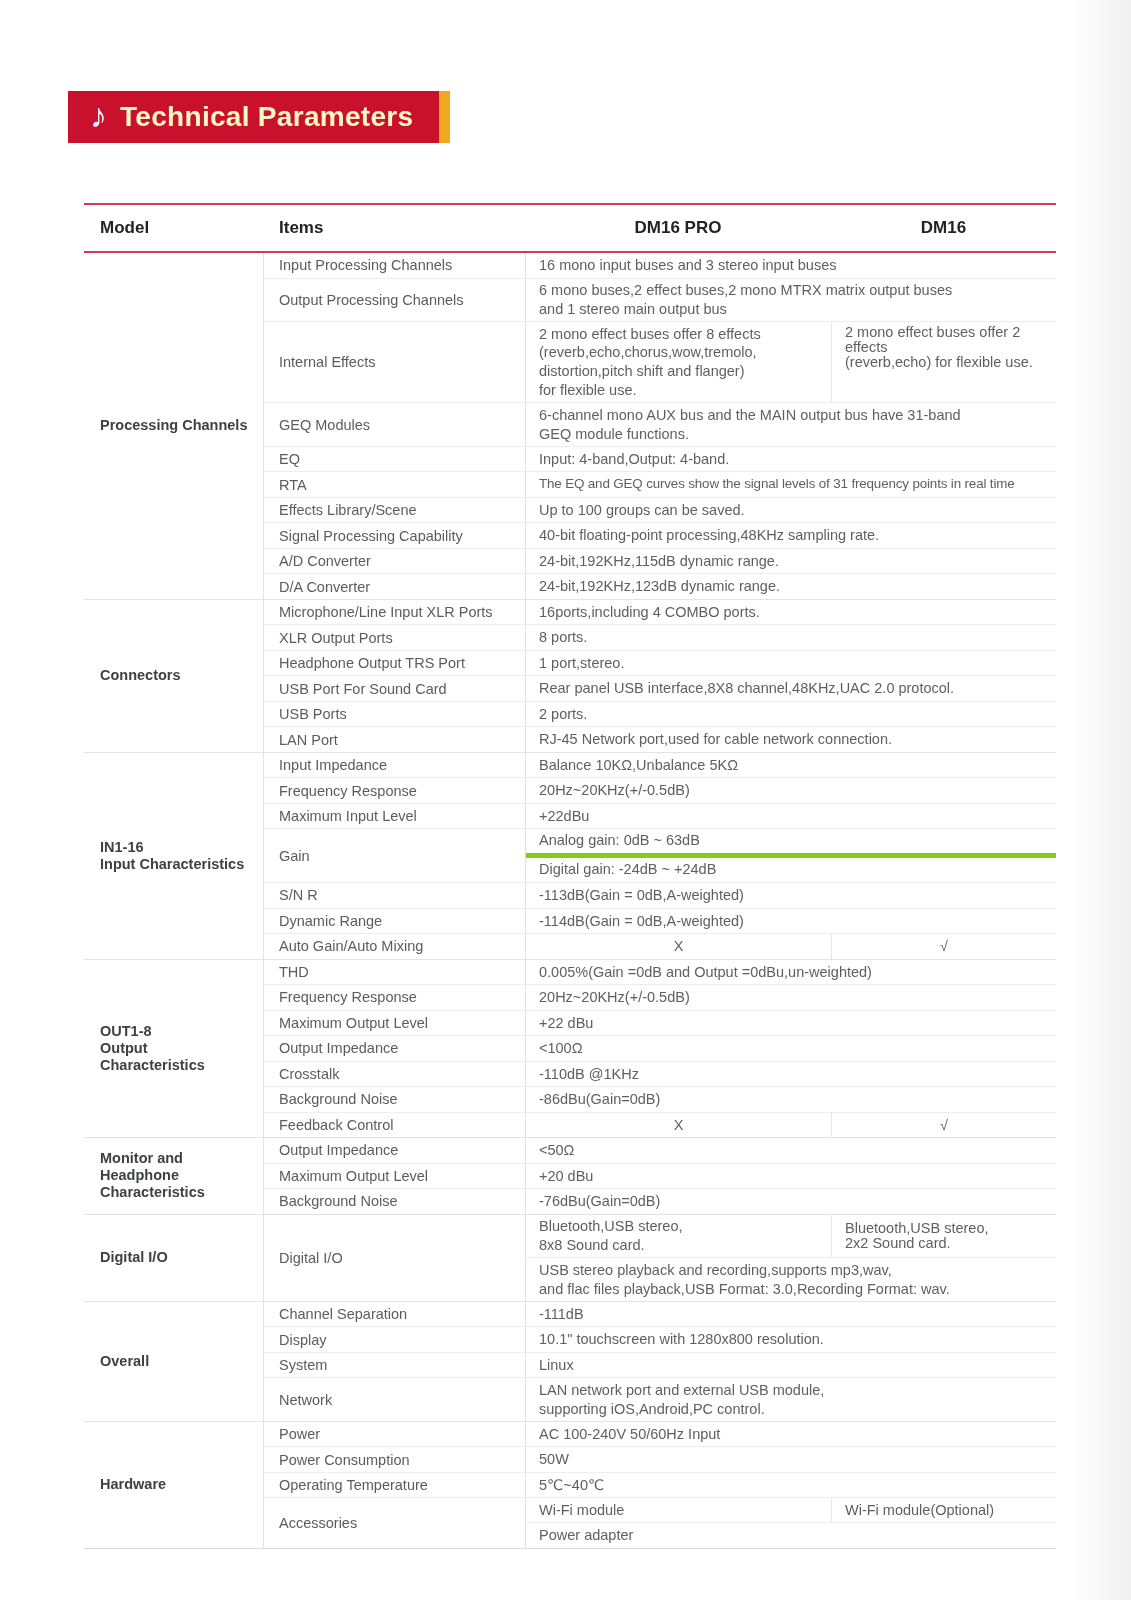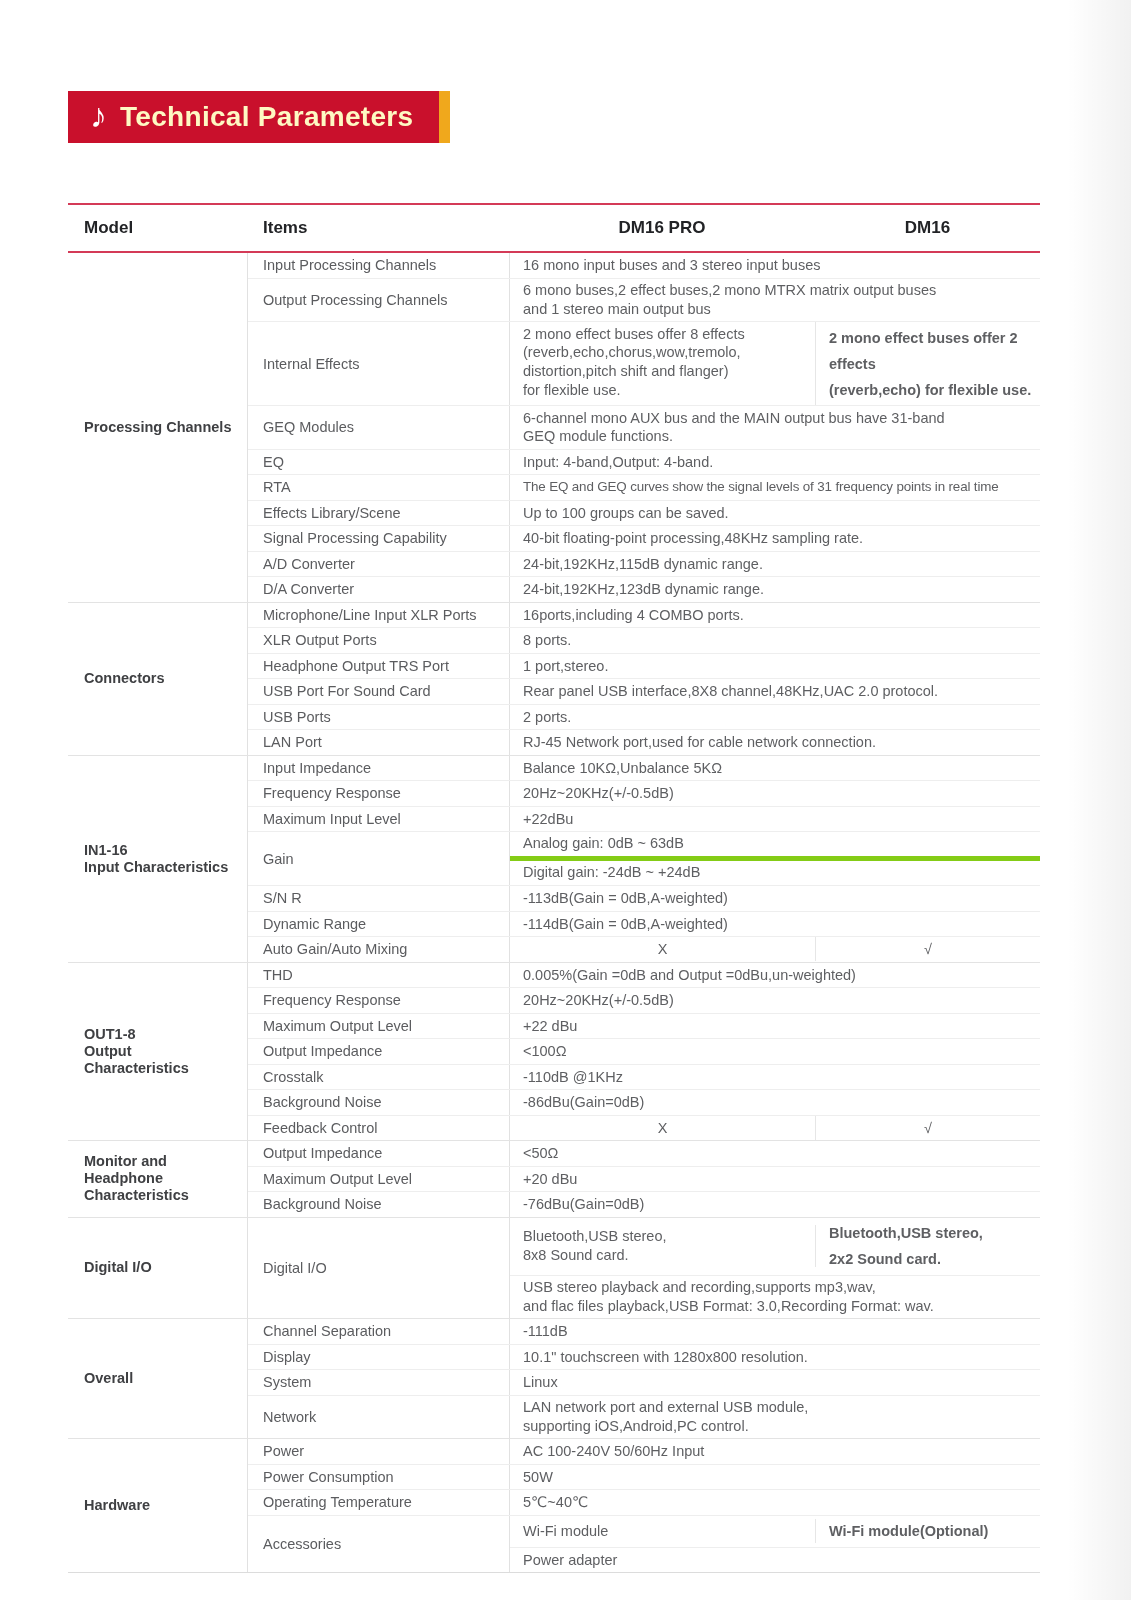--- a/index.html
+++ b/index.html
@@ -11,21 +11,21 @@
   
   .edge-shade{position:absolute;right:0;top:0;width:64px;height:1600px;
     background:linear-gradient(to right, rgba(0,0,0,0) 0%, rgba(0,0,0,0.055) 100%);}
   
   .banner{position:absolute;left:68px;top:91px;height:52px;display:flex;}
   .banner-red{background:#c9102c;display:flex;align-items:center;padding:0 26px 0 22px;}
   .note-icon{color:#fff;font-size:34px;line-height:34px;margin-right:13px;transform:translateY(-2px);}
   .banner-title{color:#fef9c3;font-size:28px;font-weight:bold;letter-spacing:0.3px;white-space:nowrap;}
   .banner-accent{width:11px;background:#f0a81c;}
   
-  .spec-table{position:absolute;left:68px;top:203px;width:972px;font-size:14.5px;color:#5e5f62;}
+  .spec-table{position:absolute;left:84px;top:203px;width:972px;font-size:14.5px;color:#5e5f62;}
   .thead{display:flex;align-items:center;height:46px;
     border-top:2px solid #d43a57;border-bottom:2px solid #d43a57;
     font-weight:bold;font-size:17px;color:#222326;}
   .th-model{width:180px;padding-left:16px;box-sizing:border-box;}
   .th-items{width:261px;padding-left:15px;box-sizing:border-box;}
   .th-pro{width:306px;text-align:center;}
   .th-dm16{width:225px;text-align:center;}
   .tbody{border-bottom:1px solid #dcdcdc;}
   .group{display:flex;border-top:1px solid #e3e3e3;}
   .group:first-child{border-top:none;}
@@ -39,21 +39,21 @@
     display:flex;align-items:center;color:#5b5c5f;}
   .value-cell{flex:1;min-width:0;border-left:1px solid #e1e1e1;box-sizing:border-box;}
   .vtext{line-height:24.4px;padding-left:13px;white-space:nowrap;}
   .vlines{padding:2.5px 4px 2.5px 13px;line-height:18.8px;}
   .condensed{font-size:13.4px;letter-spacing:-0.15px;}
   .sublines .subline{line-height:23.9px;padding-left:13px;}
   .sublines .subline + .subline{border-top:5px solid #84cc16;}
   .split{display:flex;}
   .split-pro{width:306px;box-sizing:border-box;padding:2.5px 6px 2.5px 13px;
     line-height:18.8px;border-right:1px solid #e6e6e6;}
-  .split-dm16{flex:1;box-sizing:border-box;padding:2.5px 4px 2.5px 13px;line-height:26px;font-weight:bold;}
+  .split-dm16{flex:1;box-sizing:border-box;padding:2.5px 4px 2.5px 13px;line-height:15px;}
   .marks{display:flex;min-height:24.4px;}
   .mark-pro{width:306px;box-sizing:border-box;text-align:center;line-height:24.4px;border-right:1px solid #e6e6e6;}
   .mark-dm16{flex:1;text-align:center;line-height:24.4px;}
   .subrow-border{border-bottom:1px solid #eeeeee;align-items:center;}
 </style>
 </head>
 <body>
 
 <div class="edge-shade"></div>
 

